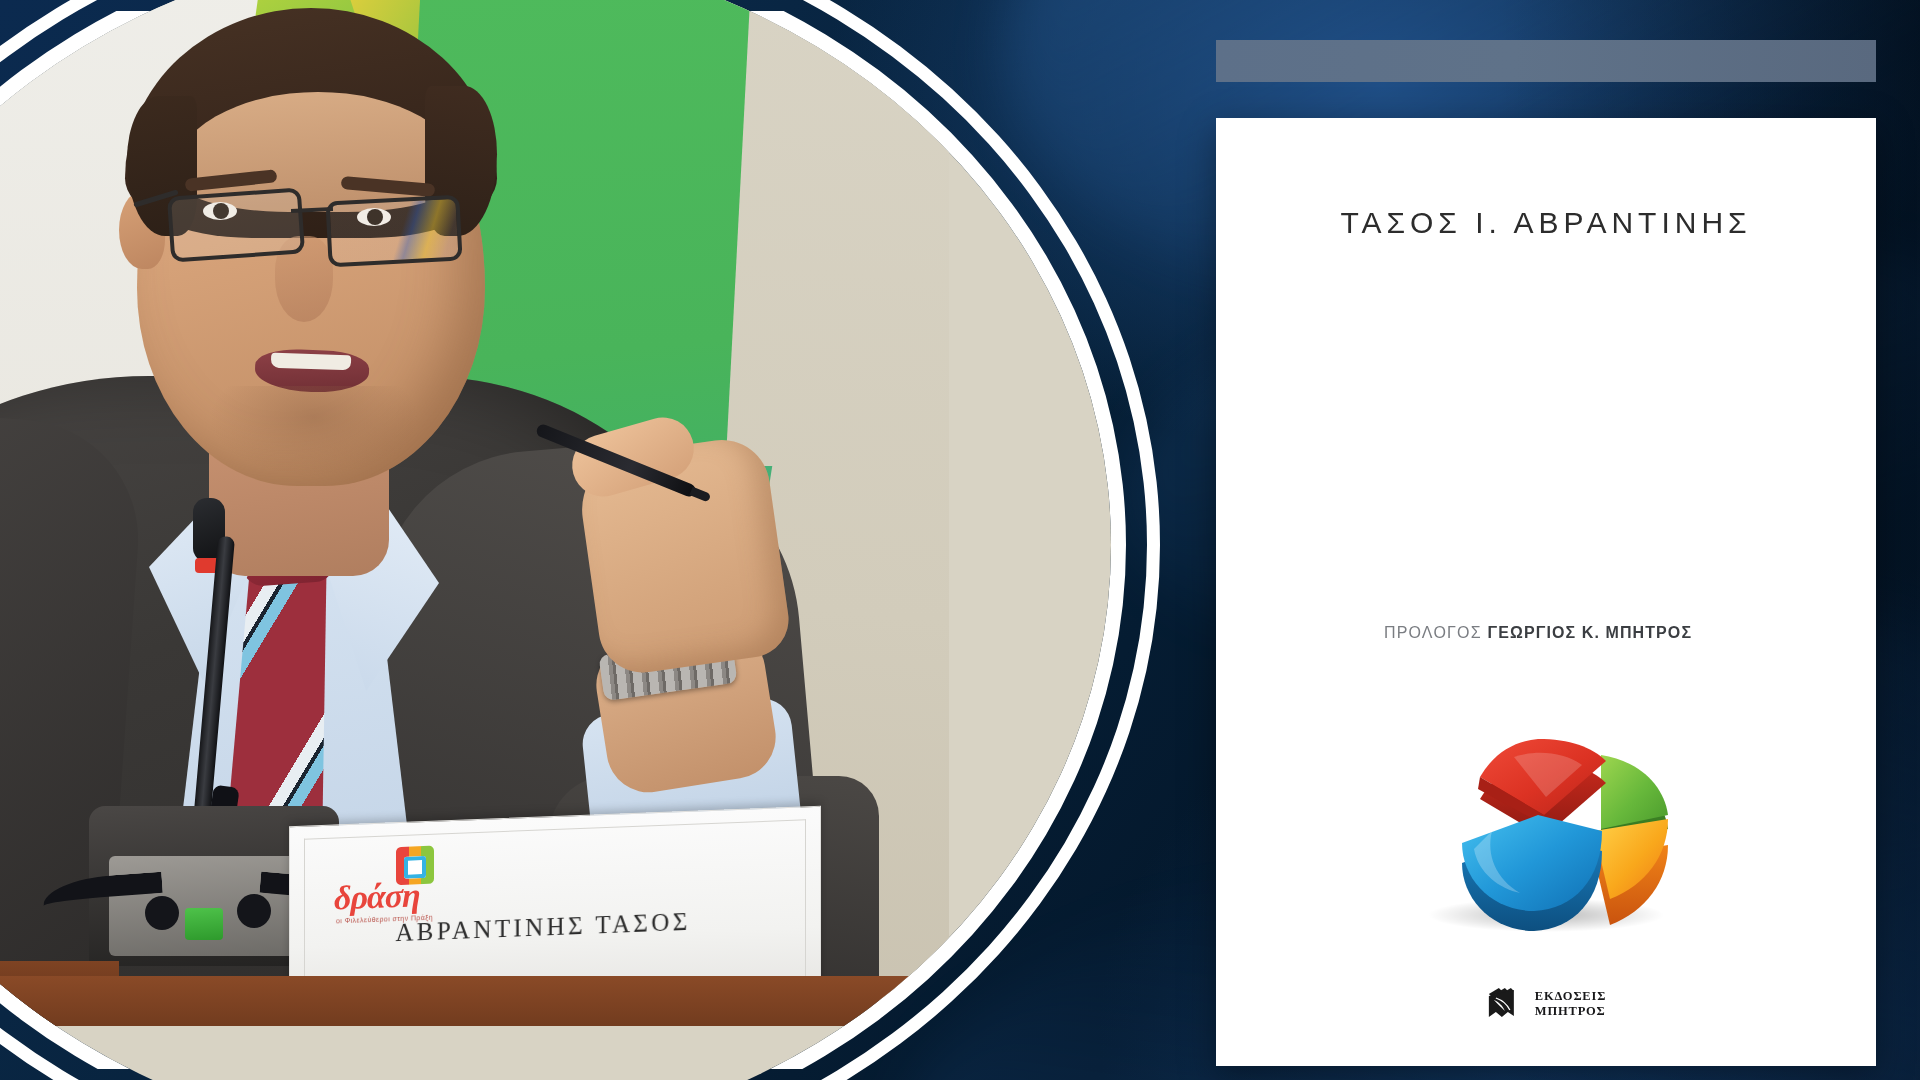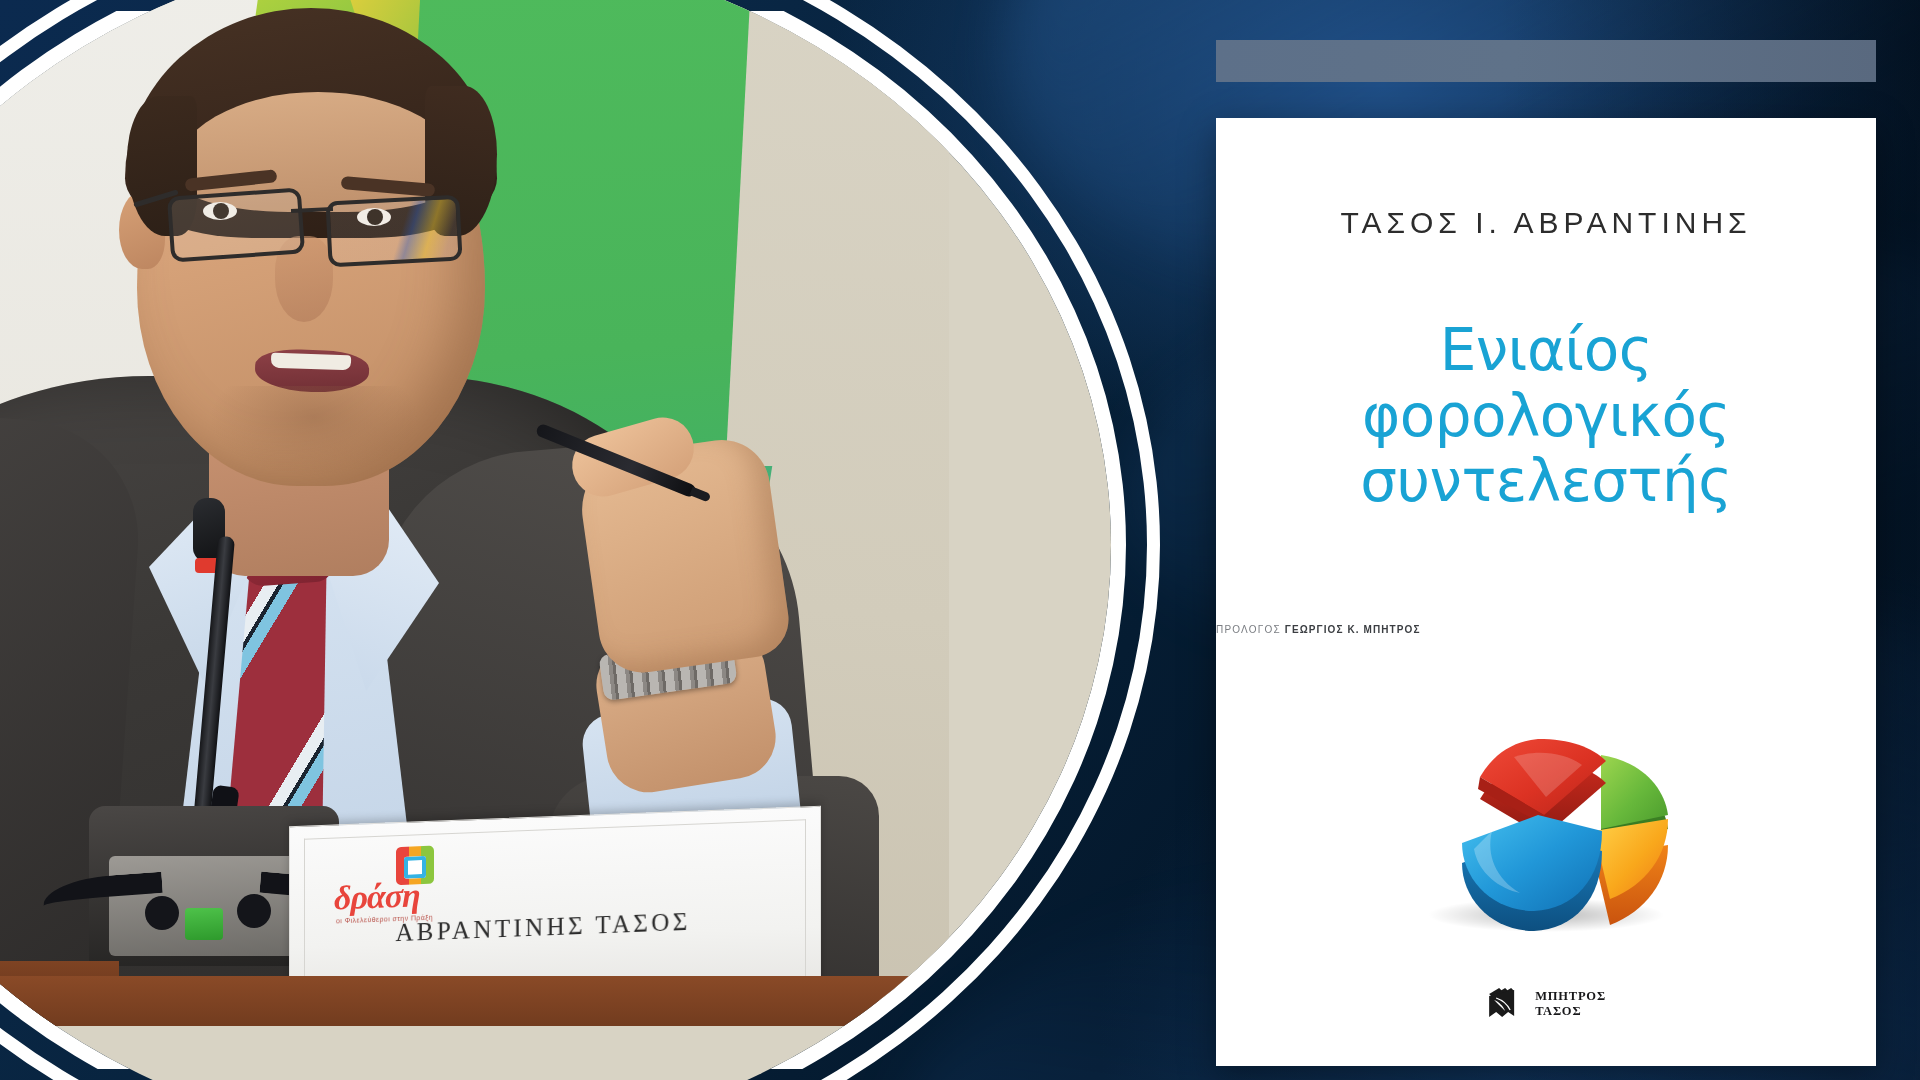--- a/index.html
+++ b/index.html
@@ -400,22 +400,22 @@
   .bk-title{
     position:absolute;left:36px;right:36px;top:200px;text-align:center;
     font-size:58px;line-height:1.13;color:#19a3d4;font-weight:400;
     font-family:"DejaVu Sans",sans-serif;letter-spacing:-0.5px;
   }
   .bk-subtitle{
     position:absolute;left:48px;right:48px;top:380px;text-align:center;
     font-size:29px;line-height:1.42;color:#5c6066;letter-spacing:.6px;
   }
   .bk-prologue{
-    position:absolute;left:0;right:16px;top:506px;text-align:left;
-    font-size:10px;letter-spacing:1.2px;color:#7a7d82;
+    position:absolute;left:0;right:16px;top:506px;text-align:center;
+    font-size:16px;letter-spacing:1.2px;color:#7a7d82;
   }
   .bk-prologue b{color:#3b3e42;letter-spacing:1.1px;}
   .bk-chart{
     position:absolute;left:50%;top:585px;transform:translateX(-50%);
     width:300px;height:240px;
   }
   .bk-publisher{
     position:absolute;left:50%;top:866px;transform:translateX(-50%);
     display:flex;align-items:center;gap:9px;
   }
@@ -524,24 +524,20 @@
       </div>
     </div>
   </div>
 
   <div class="book-shadowband"></div>
 
   <div class="book">
 
     <div class="bk-author">ΤΑΣΟΣ Ι. ΑΒΡΑΝΤΙΝΗΣ</div>
 
-    <div class="bk-title">
-      <div>Ενιαίος φορολογικός</div>
-      <div>συντελεστής</div>
-    </div>
 
     <div class="bk-subtitle">
     </div>
 
     <div class="bk-prologue">
       <span>ΠΡΟΛΟΓΟΣ</span>
       <b>ΓΕΩΡΓΙΟΣ Κ. ΜΠΗΤΡΟΣ</b>
     </div>
 
     <div class="bk-chart">
@@ -612,20 +608,20 @@
     <div class="bk-publisher">
       <svg class="pub-mark" viewBox="0 0 40 40">
         <path d="M3 10 L13 4 L16 7 L6 13 Z" fill="#1a1a1a"></path>
         <path d="M9 10 L19 4 L22 7 L12 13 Z" fill="#1a1a1a"></path>
         <path d="M15 10 L25 4 L28 7 L18 13 Z" fill="#1a1a1a"></path>
         <path d="M3 12 L28 6 L28 32 L22 28 L16 33 L10 28 L3 33 Z" fill="#1a1a1a"></path>
         <path d="M8 16 C13 18 17 22 19 27 C15 23 11 19 8 16 Z" fill="#ffffff"></path>
         <path d="M10 14 C16 16 21 20 24 26" stroke="#ffffff" stroke-width="1.3" fill="none"></path>
       </svg>
       <div class="pub-text">
+        <div>ΕΚΔΟΣΕΙΣ</div>
         <div>ΜΠΗΤΡΟΣ</div>
-        <div>ΤΑΣΟΣ</div>
       </div>
     </div>
 
   </div>
 
 </div>
 
 </body></html>

